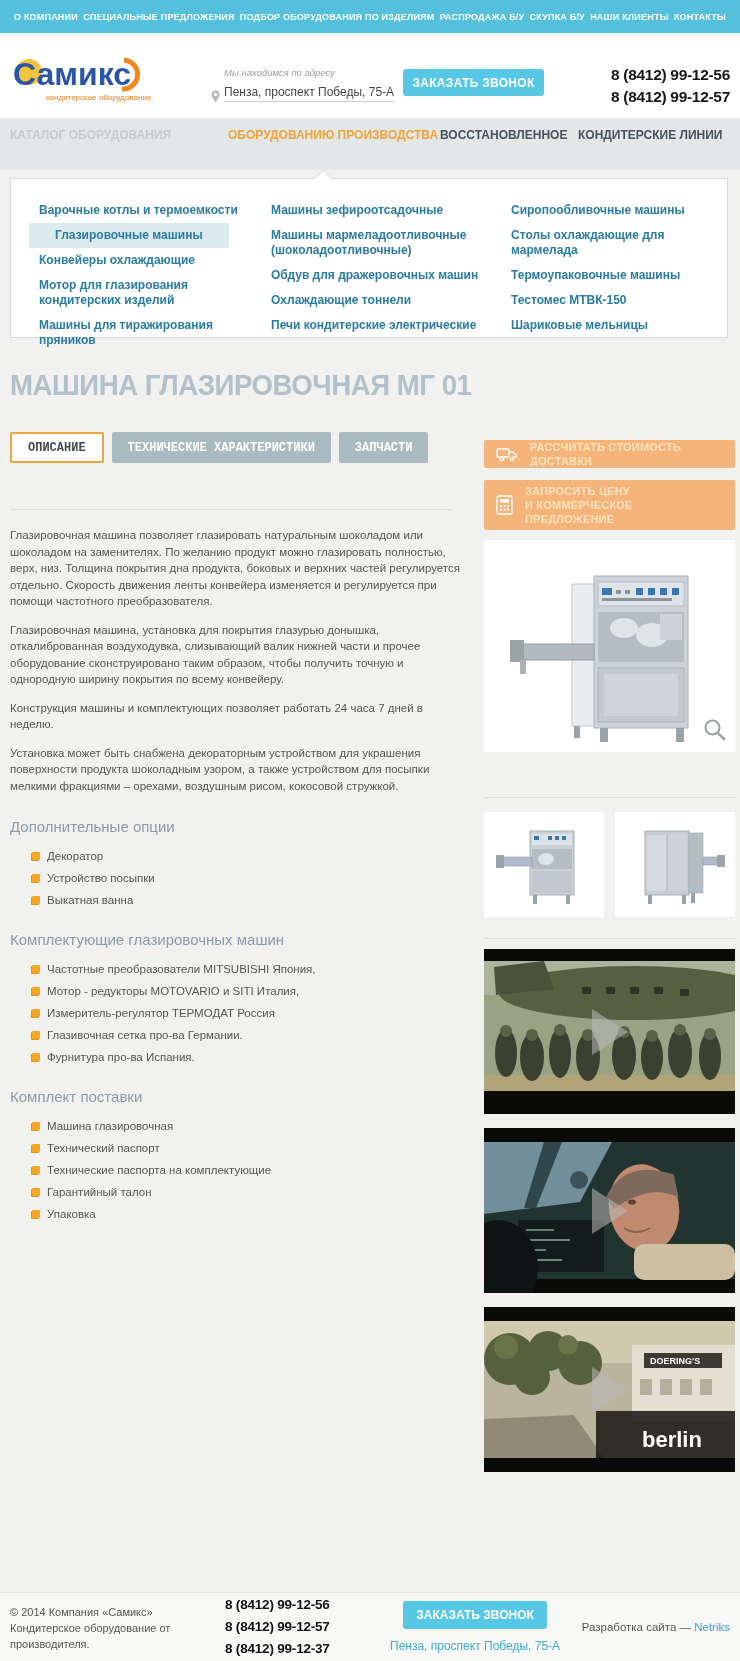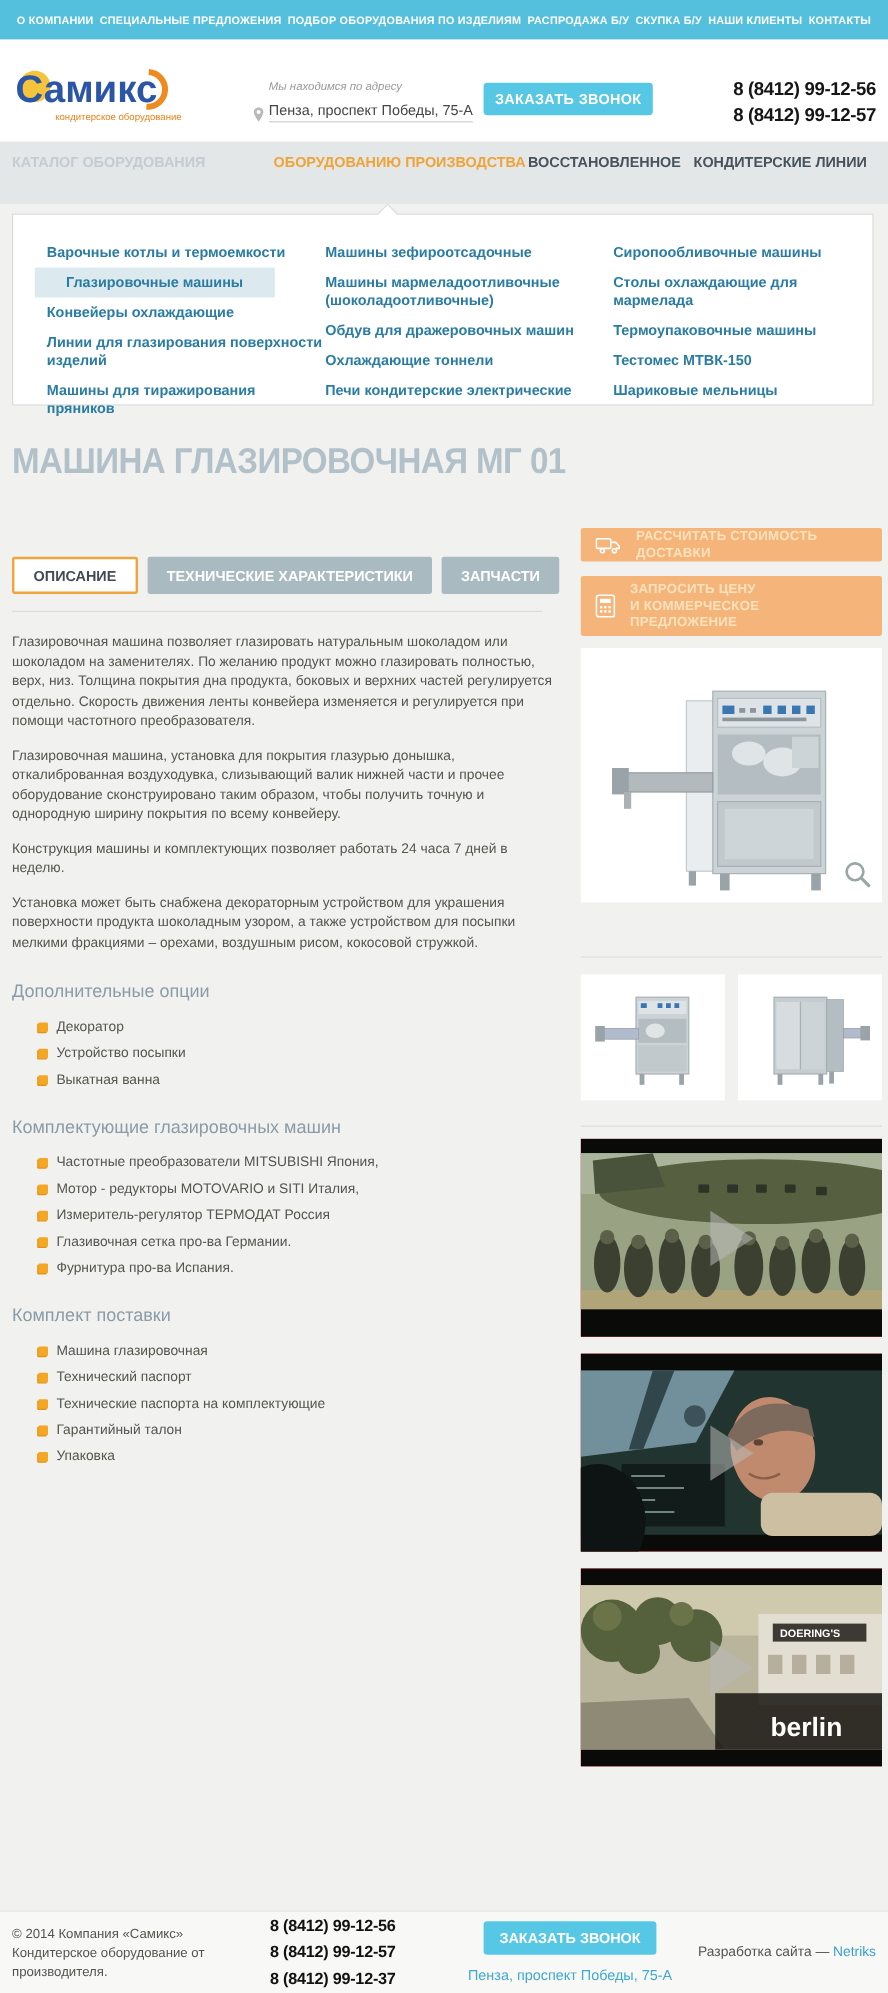--- a/index.html
+++ b/index.html
@@ -39,21 +39,21 @@
   .dd-cols { display:flex; padding:24px 0 0 28px; }
   .dd-col { display:flex; flex-direction:column; align-items:flex-start; }
   .dd-col1 { width:232px; } .dd-col2 { width:240px; } .dd-col3 { width:214px; }
   .dd-item { color:#2a7ca3; font-size:12px; font-weight:bold; text-decoration:none; margin-bottom:10px;
              line-height:15px; cursor:pointer; }
   .dd-item.active { background:#dce9ee; margin:-5px 0 5px -10px; padding:5px 26px; border-radius:1px; }
 
   
   .title { position:absolute; left:10px; top:368px; margin:0; font-size:30px; font-weight:bold; color:#b2c1c9;
            letter-spacing:-.5px; transform:scaleX(.92); transform-origin:0 0; white-space:nowrap; }
-  .tabs { position:absolute; left:10px; top:464px; display:flex; }
+  .tabs { position:absolute; left:10px; top:432px; display:flex;font-family:Liberation Mono, monospace; }
   .tab { height:31px; display:flex; align-items:center; padding:0 16px; background:#a9bac0; color:#fff;
          font-size:12px; font-weight:bold; border-radius:2px; margin-right:8px; cursor:pointer; white-space:nowrap; }
   .tab.active { background:#fff; color:#404b54; border:2px solid #f0a43c; }
   .hr-left { position:absolute; left:10px; top:509px; width:442px; border-top:1px solid #dddddb; }
 
   
   .left-col { position:absolute; left:10px; top:527px; width:452px; }
   .para { font-size:11.5px; line-height:16.5px; color:#56564e; margin:0 0 12px; }
   .sec-h { font-size:15px; font-weight:normal; color:#8a9ca8; margin:24px 0 15px; }
   .blist { list-style:none; margin:0 0 4px; padding:0 0 0 22px; }
@@ -68,21 +68,21 @@
   .side-btn .lbl { color:#fbe2bd; font-size:11px; font-weight:bold; line-height:14px; letter-spacing:.2px; text-align:left; }
   .btn-delivery { height:28px; margin-bottom:12px; }
   .btn-price { height:50px; margin-bottom:10px; }
   .main-photo { position:relative; width:251px; height:212px; background:#fff; cursor:pointer; }
   .magnifier { position:absolute; right:8px; bottom:6px; }
   .side-div1 { border-top:1px solid #dcdcda; margin:45px 0 14px; }
   .thumbs { display:flex; justify-content:space-between; margin-bottom:21px; }
   .thumb { width:120px; height:105px; background:#fff; cursor:pointer; display:flex; align-items:center; justify-content:center; }
   .q-btn { width:100%; height:30px; font-size:11.5px; letter-spacing:.2px; }
   .side-div2 { border-top:1px solid #dcdcda; margin:17px 0 10px; }
-  .video { position:relative; width:251px; height:165px; background:#b91c1c; margin-bottom:14px; cursor:pointer; }
+  .video { position:relative; width:251px; height:165px; background:#eab308; margin-bottom:14px; cursor:pointer; }
   .video svg { display:block; }
   .play { position:absolute; left:50%; top:50%; transform:translate(-50%,-50%); width:0; height:0;
           border-left:36px solid rgba(185,185,185,.55); border-top:23px solid transparent; border-bottom:23px solid transparent; }
 
   
   .footer { position:absolute; left:0; top:1592px; width:100%; height:69px; background:#f8f8f6; border-top:1px solid #e3e3e1; }
   .copy { position:absolute; left:10px; top:11px; width:180px; font-size:11px; color:#55554f; line-height:16px; }
   .f-phones { position:absolute; left:225px; top:1px; font-size:13.5px; font-weight:bold; color:#111;
               line-height:22px; letter-spacing:-.2px; white-space:nowrap; }
   .f-btn { position:absolute; left:403px; top:8px; width:144px; height:28px; font-size:12px; }
@@ -139,21 +139,21 @@
     <span class="cat-lines">КОНДИТЕРСКИЕ ЛИНИИ</span>
   </nav>
 
   <div class="dropdown">
     <div class="dd-caret"></div>
     <div class="dd-cols">
       <div class="dd-col dd-col1">
         <a class="dd-item">Варочные котлы и термоемкости</a>
         <a class="dd-item active">Глазировочные машины</a>
         <a class="dd-item">Конвейеры охлаждающие</a>
-        <a class="dd-item">Линии для глазирования поверхности изделий</a>
+        <a class="dd-item">Мотор для глазирования кондитерских изделий</a>
         <a class="dd-item">Машины для тиражирования пряников</a>
       </div>
       <div class="dd-col dd-col2">
         <a class="dd-item">Машины зефироотсадочные</a>
         <a class="dd-item">Машины мармеладоотливочные (шоколадоотливочные)</a>
         <a class="dd-item">Обдув для дражеровочных машин</a>
         <a class="dd-item">Охлаждающие тоннели</a>
         <a class="dd-item">Печи кондитерские электрические</a>
       </div>
       <div class="dd-col dd-col3">

